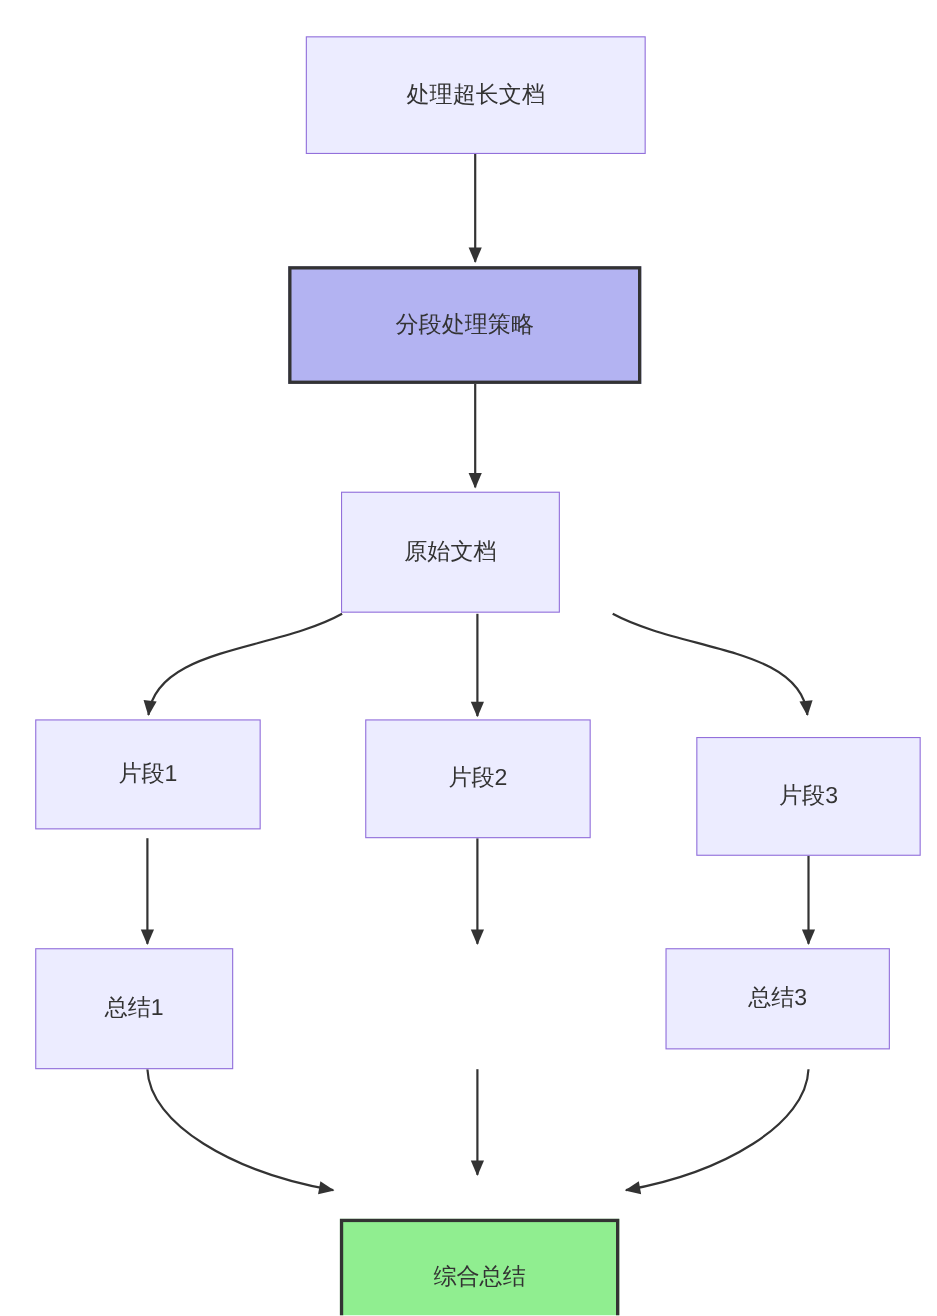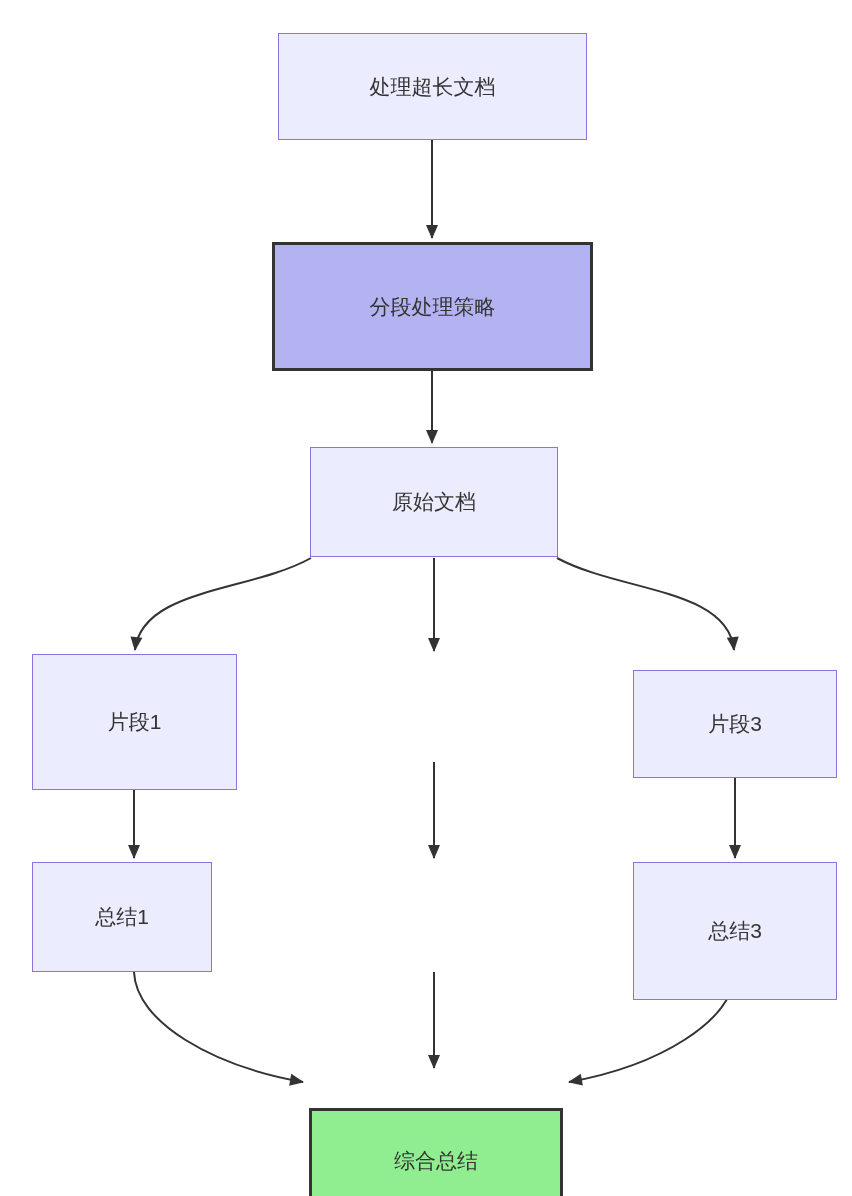--- a/index.html
+++ b/index.html
@@ -68,29 +68,30 @@
     <path class="edge-path" d="M134,762 L134,858" marker-end="url(#arrow)"></path>
     <path class="edge-path" d="M434,762 L434,858" marker-end="url(#arrow)"></path>
     <path class="edge-path" d="M735,762 L735,858" marker-end="url(#arrow)"></path>
     <path class="edge-path" d="M134,972 C136,1022 212,1066 303,1082" marker-end="url(#arrow)"></path>
     <path class="edge-path" d="M434,972 L434,1068" marker-end="url(#arrow)"></path>
     <path class="edge-path" d="M735,972 C733,1022 658,1066 569,1082" marker-end="url(#arrow)"></path>
   </svg>
 
   <div class="node" style="left:278px; top:33px; width:309px; height:107px">处理超长文档</div>
 
-  <div class="node highlight" style="left:272px; top:242px; width:321px; height:129px">分段处理策略</div>
+  <div class="node highlight" style="left:262px; top:242px; width:321px; height:107px">分段处理策略</div>
 
-  <div class="node" style="left:310px; top:447px; width:248px; height:110px">原始文档</div>
+  <div class="node" style="left:310px; top:447px; width:199px; height:110px">原始文档</div>
 
-  <div class="node" style="left:32px; top:654px; width:205px; height:136px">片段1</div>
+  <div class="node" style="left:32px; top:654px; width:205px; height:100px">片段1</div>
 
+  <div class="node" style="left:332px; top:654px; width:205px; height:108px">片段2</div>
 
   <div class="node" style="left:633px; top:670px; width:204px; height:108px">片段3</div>
 
   <div class="node" style="left:32px; top:862px; width:180px; height:110px">总结1</div>
 
 
-  <div class="node" style="left:633px; top:862px; width:204px; height:138px">总结3</div>
+  <div class="node" style="left:605px; top:862px; width:204px; height:92px">总结3</div>
 
   <div class="node result" style="left:309px; top:1108px; width:254px; height:105px">综合总结</div>
 
 </div>
 
 </body></html>

